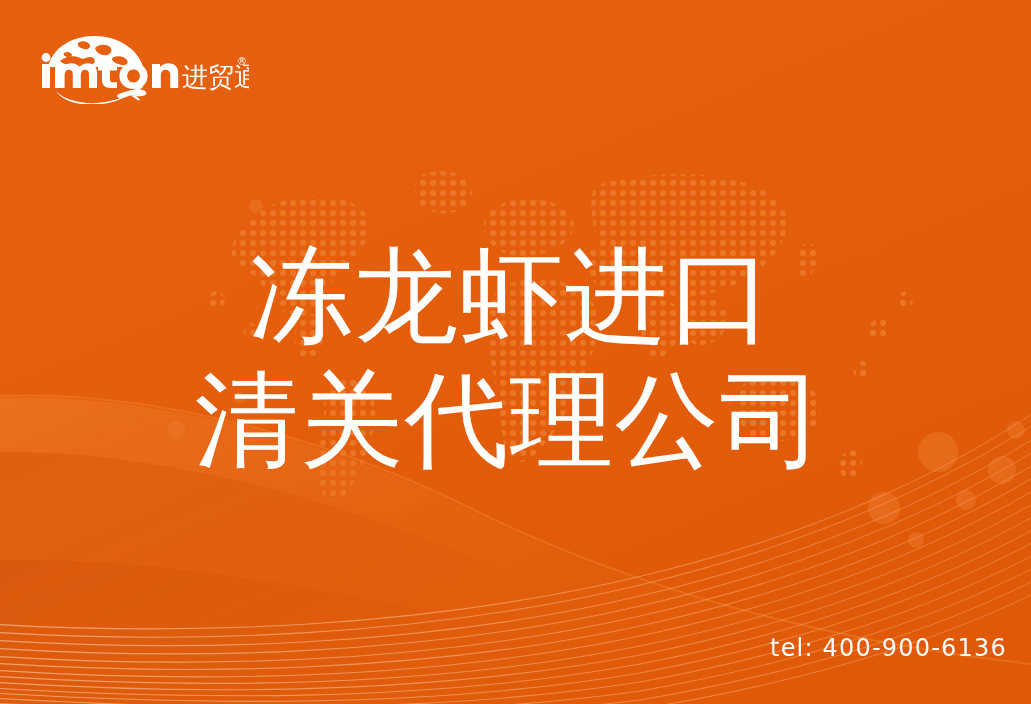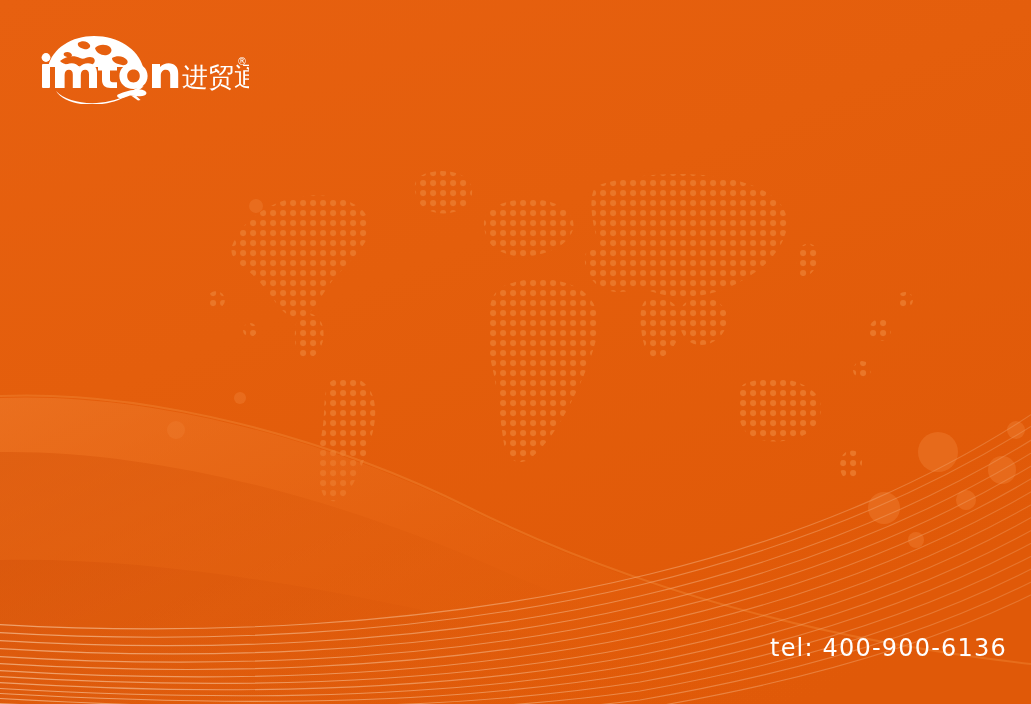--- a/index.html
+++ b/index.html
@@ -266,16 +266,20 @@
         <path d="M84 60.6 C90 57.6 98 55.4 104.6 55.4 C110 55.4 113 57.4 112.4 59.6
                  C111.8 61.6 108.4 62.6 104.4 62.2 L96 61.4
                  C93.6 62.6 90.6 63.6 87.4 64 C85 64.2 83.4 63.4 83.2 62.2
                  C83 61.6 83.3 61 84 60.6 Z"></path>
         <path d="M98.5 56.4 L107 52 L109.6 52.6 L103.8 57 Z"></path>
         <path d="M97.4 61.8 L104 66.6 L106.6 66 L101.8 61.4 Z"></path>
       </g>
     </svg>
   </div>
 
+  <div id="headline">
+    <div class="hl-line" id="hl-line-1">冻龙虾进口</div>
+    <div class="hl-line" id="hl-line-2">清关代理公司</div>
+  </div>
 
   <div id="tel">tel: 400-900-6136</div>
 
 </div>
 
 </body></html>

